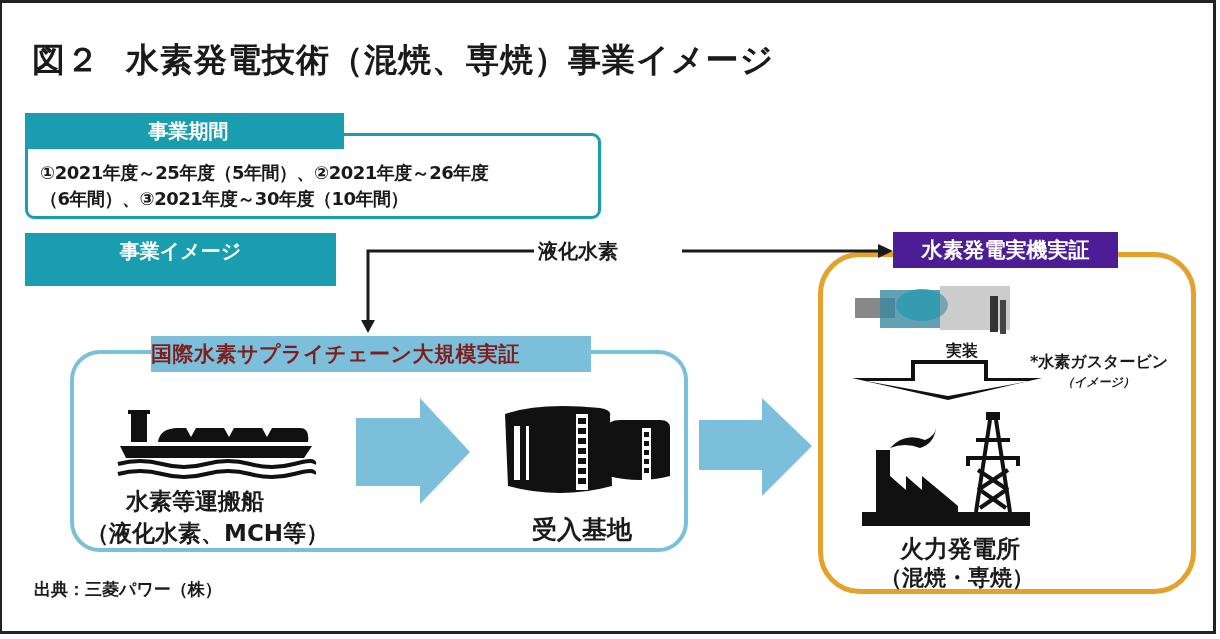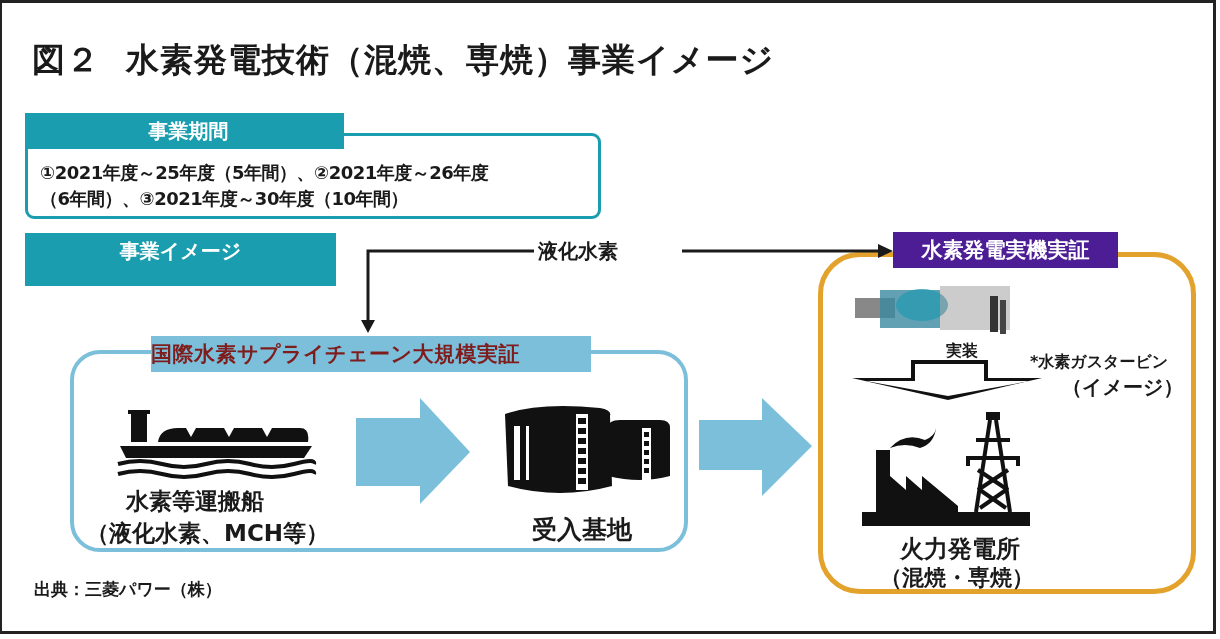--- a/index.html
+++ b/index.html
@@ -134,19 +134,19 @@
   </g>
 </svg>
 
 <div class="label" style="left:538px; top:238px; font-size:20px;">液化水素</div>
 
 <div class="label" style="left:126px; top:486px; font-size:23px;">水素等運搬船</div>
 <div class="label" style="left:86px; top:518px; font-size:23px;">（液化水素、MCH等）</div>
 <div class="label" style="left:532px; top:513px; font-size:25px;">受入基地</div>
 
 <div class="label" style="left:1030px; top:352px; font-size:16px;">*水素ガスタービン</div>
-<div class="label" style="left:1062px; top:374px; font-size:20px;">（イメージ）</div>
+<div class="label" style="left:1062px; top:374px; font-size:12px;font-style:italic;">（イメージ）</div>
 <div class="label" style="left:922px; top:341px; font-size:16px;margin-left:24px;">実装</div>
 
 <div class="label" style="left:900px; top:533px; font-size:24px;">火力発電所</div>
 <div class="label" style="left:880px; top:563px; font-size:22px;">（混焼・専焼）</div>
 
 <div class="source">出典：三菱パワー（株）</div>
 
 </body></html>

